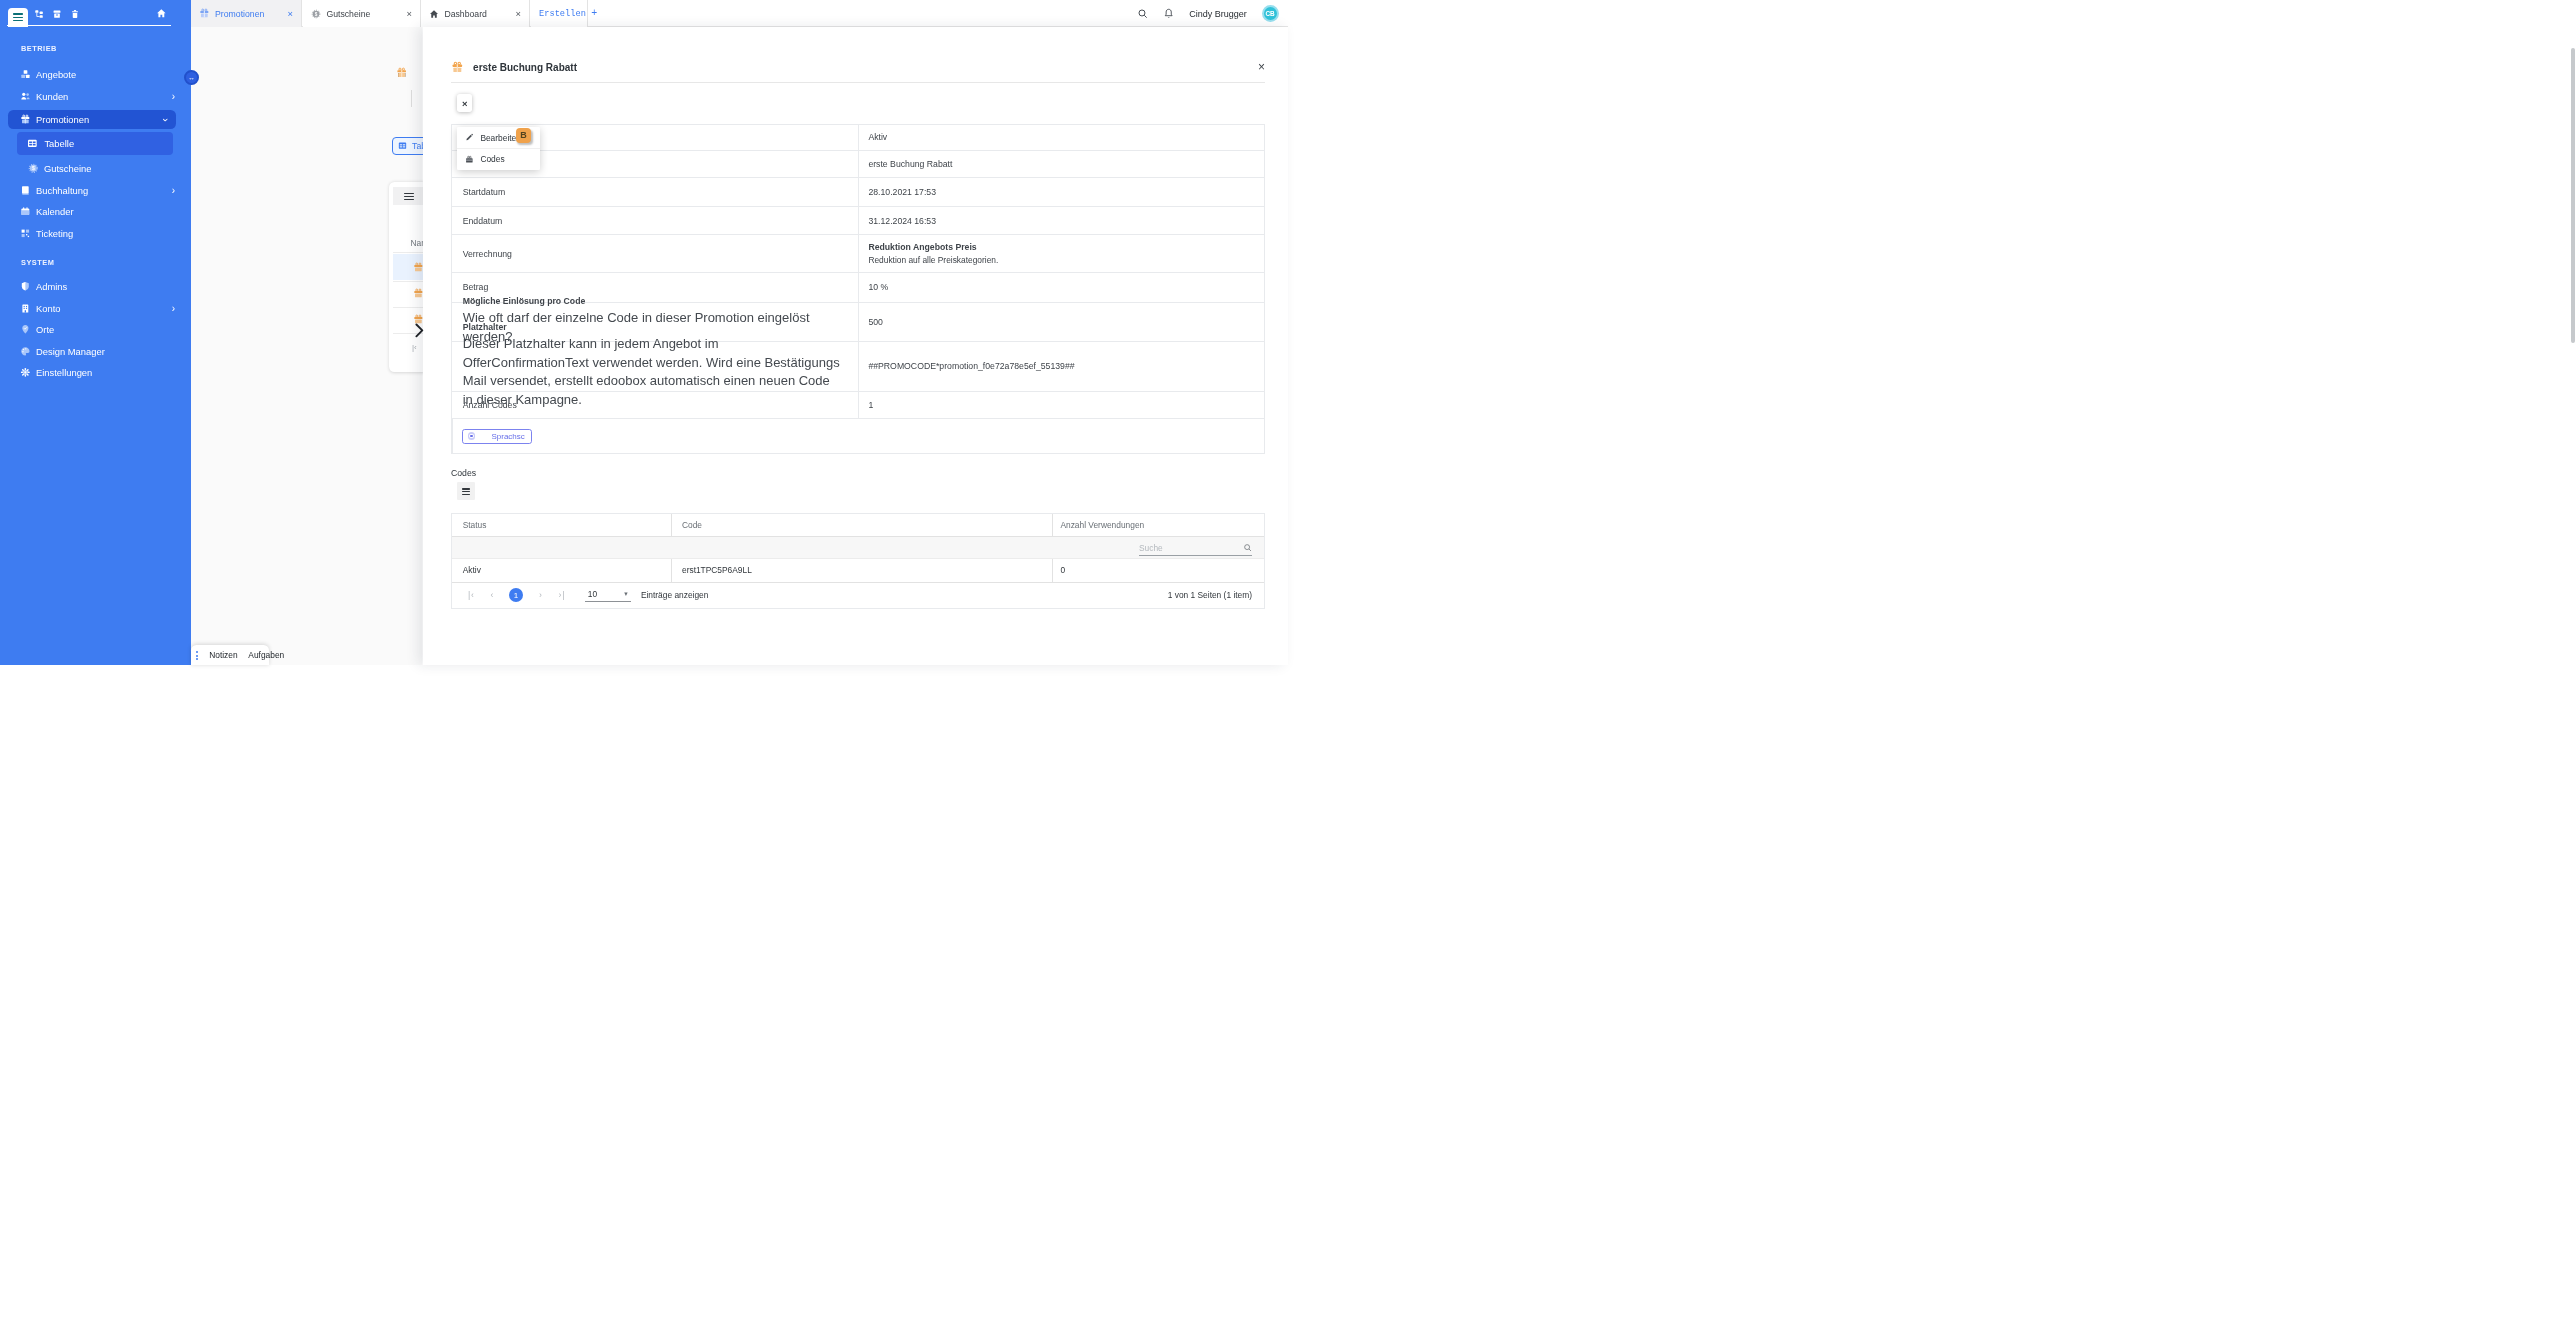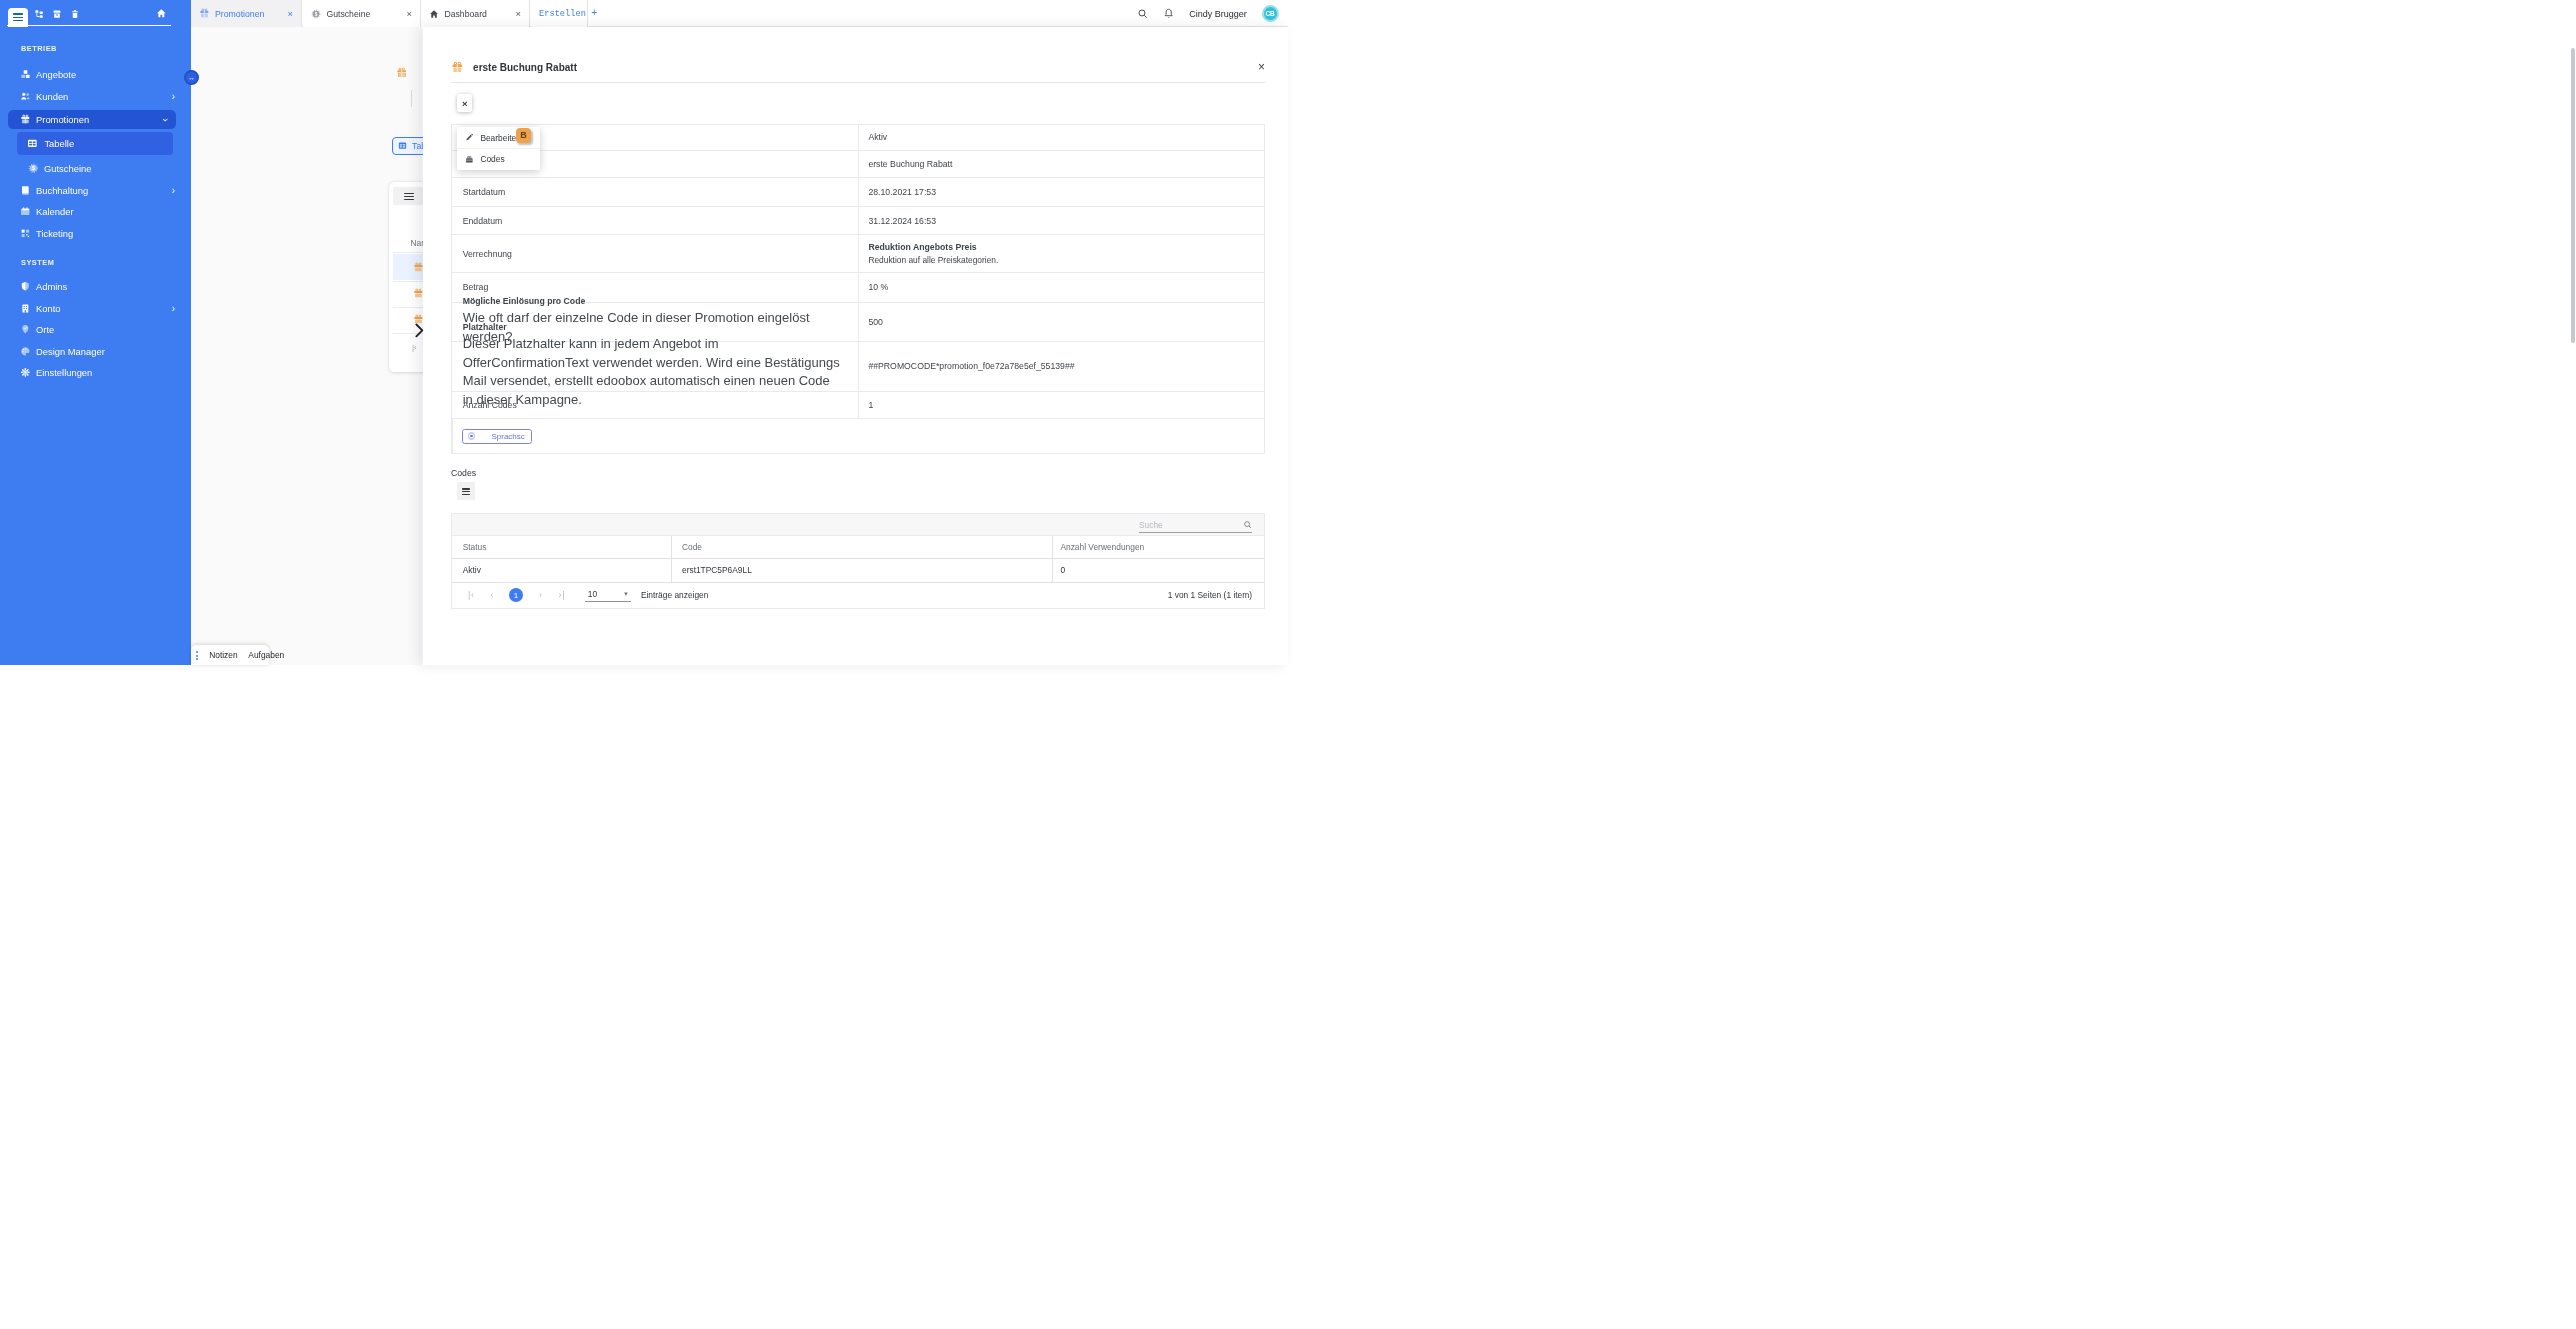--- a/index.html
+++ b/index.html
@@ -514,33 +514,33 @@
   <div id="codes-title">Codes</div>
   <div id="codes-burger" class="burger">
       <div>
         <b style="width:8.7px"></b>
         <b style="width:8.7px"></b>
         <b style="width:8.7px"></b>
       </div>
     </div>
 
   <div id="ctable">
+    <div id="ct-header">
+      <div class="c-status">Status</div>
+      <div class="c-code">Code</div>
+      <div class="c-uses">Anzahl Verwendungen</div>
+    </div>
     <div id="ct-band">
       <div id="search-wrap">
         <input id="search-input" placeholder="Suche" style="">
         <svg width="9.4" height="9.4" viewBox="0 0 16 16">
             <circle cx="7" cy="7" r="4.2" fill="none" stroke="#6b7075" stroke-width="1.3"></circle>
             <line x1="10.2" y1="10.2" x2="13.6" y2="13.6" stroke="#6b7075" stroke-width="1.3"></line>
           </svg>
       </div>
-    </div>
-    <div id="ct-header">
-      <div class="c-status">Status</div>
-      <div class="c-code">Code</div>
-      <div class="c-uses">Anzahl Verwendungen</div>
     </div>
     <div id="ct-row">
       <div class="c-status">Aktiv</div>
       <div class="c-code">erst1TPC5P6A9LL</div>
       <div class="c-uses">0</div>
     </div>
     <div id="ct-pag">
       <span class="pag-ic">|‹</span>
       <span class="pag-ic">‹</span>
       <span id="pag-page">1</span>

